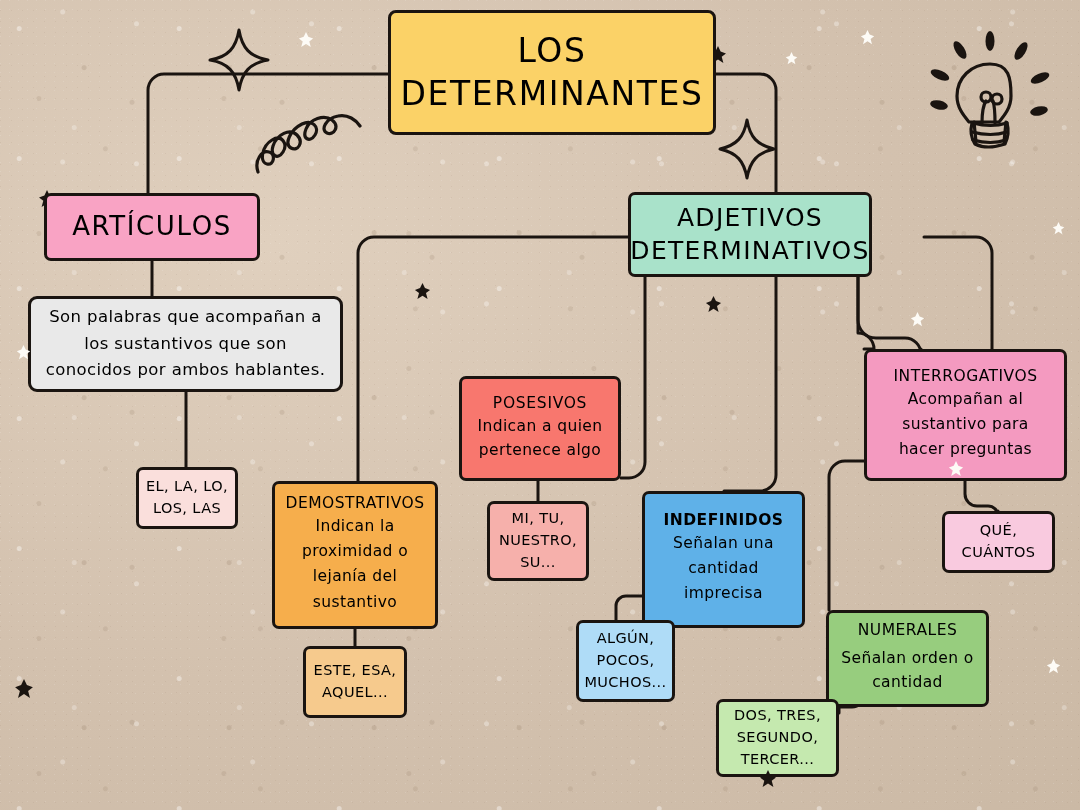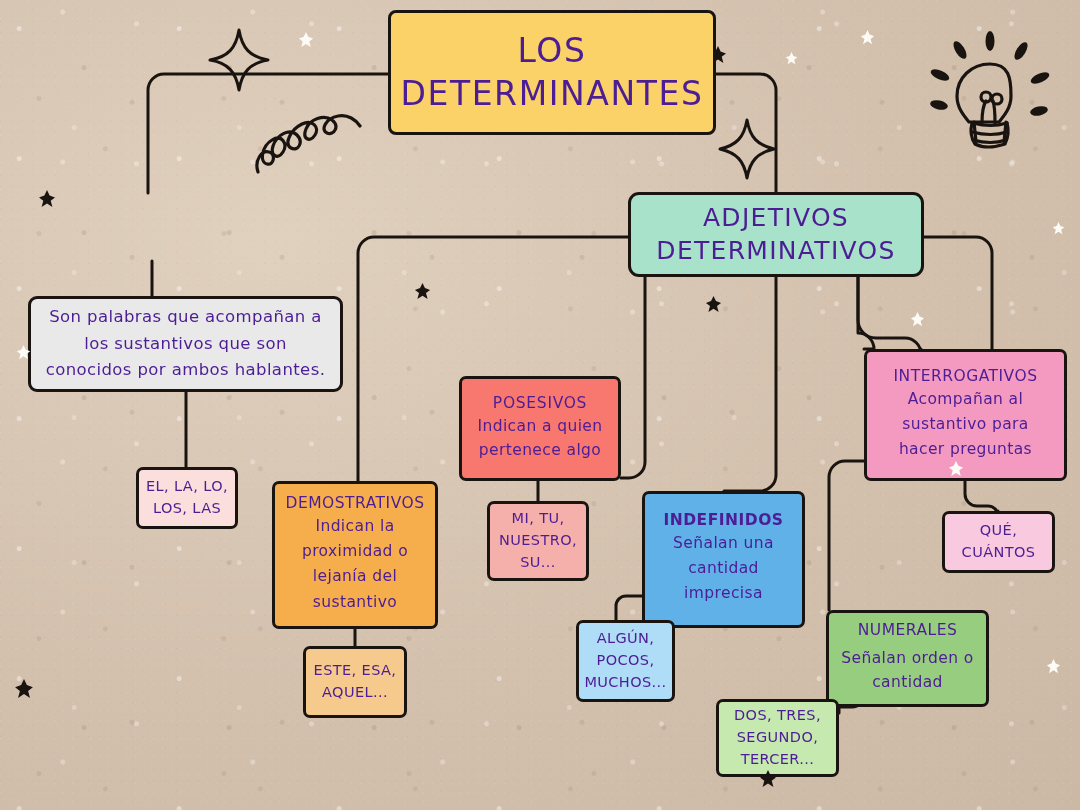--- a/index.html
+++ b/index.html
@@ -34,37 +34,37 @@
   svg.lines{position:absolute;left:0;top:0;width:1080px;height:810px;pointer-events:none;}
 
   .node{
     position:absolute;
     box-sizing:border-box;
     border:3px solid #1a1410;
     border-radius:7px;
     display:flex;flex-direction:column;
     align-items:center;justify-content:center;
     text-align:center;
-    color:#4c1d95;
+    color:#000000;
     font-family:"DejaVu Sans","Liberation Sans",sans-serif;
     letter-spacing:.4px;
     z-index:5;
   }
   .node .hd{font-weight:700;letter-spacing:.9px;line-height:1.15;}
   .node .bd{font-weight:400;line-height:1.42;}
 
   
   #n-title{left:388px;top:10px;width:328px;height:125px;background:#fbd267;border-radius:8px;}
   #n-title .hd{font-size:33px;letter-spacing:1.6px;line-height:1.28;font-weight:400;}
 
   
   #n-articulos{left:44px;top:193px;width:216px;height:68px;background:#f9a3c4;}
   #n-articulos .hd{font-size:26px;letter-spacing:1.6px;font-weight:400;}
 
-  #n-adjetivos{left:628px;top:192px;width:296px;height:85px;background:#a9e2ca;border-radius:11px;}
+  #n-adjetivos{left:628px;top:192px;width:244px;height:85px;background:#a9e2ca;}
   #n-adjetivos .hd{font-size:25px;letter-spacing:1.3px;line-height:1.3;font-weight:400;}
 
   
   #n-def{left:28px;top:296px;width:315px;height:96px;background:#e9e9e9;border-radius:9px;padding:24px 12px;}
   #n-def .bd{font-size:16.5px;line-height:1.62;}
 
   
   #n-posesivos{left:459px;top:376px;width:162px;height:105px;background:#f8776e;}
   #n-posesivos .hd{font-size:15.5px;margin-bottom:2px;font-weight:400;letter-spacing:.7px;}
   #n-posesivos .bd{font-size:15.5px;line-height:1.55;}
@@ -222,20 +222,23 @@
     </svg>
   <svg class="deco" style="left:1052px;top:222px;" width="13" height="13" viewBox="0 0 18 18">
       <path fill="#fdfbf6" d="M9 0l2.6 5.4L17 7.4l-4.3 3.3L14.4 17 9 13.6 3.6 17l1.7-6.3L1 7.4l5.4-2Z"></path>
     </svg>
 
   <div class="node" id="n-title">
     <div class="hd">LOS</div>
     <div class="hd">DETERMINANTES</div>
   </div>
 
+  <div class="node" id="n-articulos">
+    <div class="hd">ARTÍCULOS</div>
+  </div>
 
   <div class="node" id="n-def">
     <div class="bd">Son palabras que acompañan a</div>
     <div class="bd">los sustantivos que son</div>
     <div class="bd">conocidos por ambos hablantes.</div>
   </div>
 
   <div class="node" id="n-ex-art">
     <div class="bd">EL, LA, LO,</div>
     <div class="bd">LOS, LAS</div>

